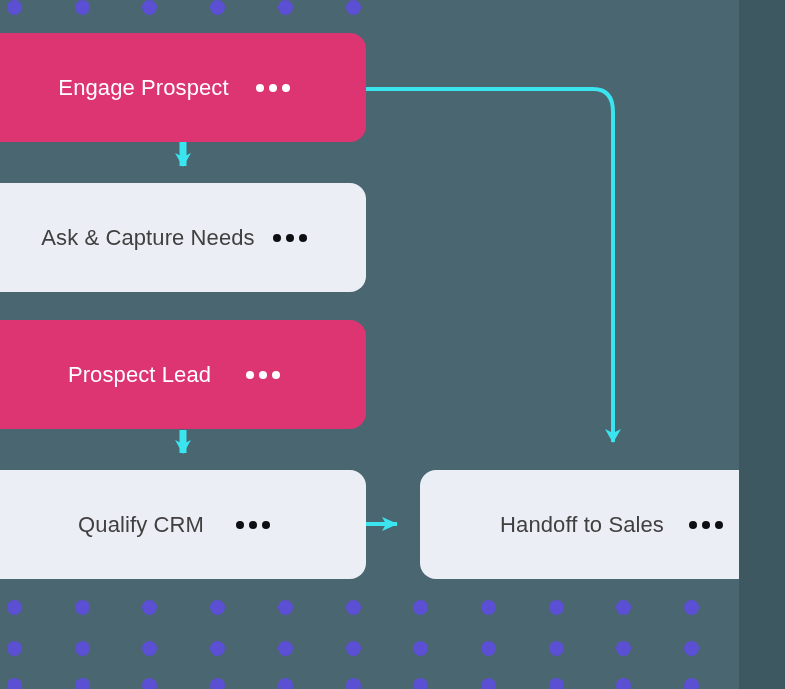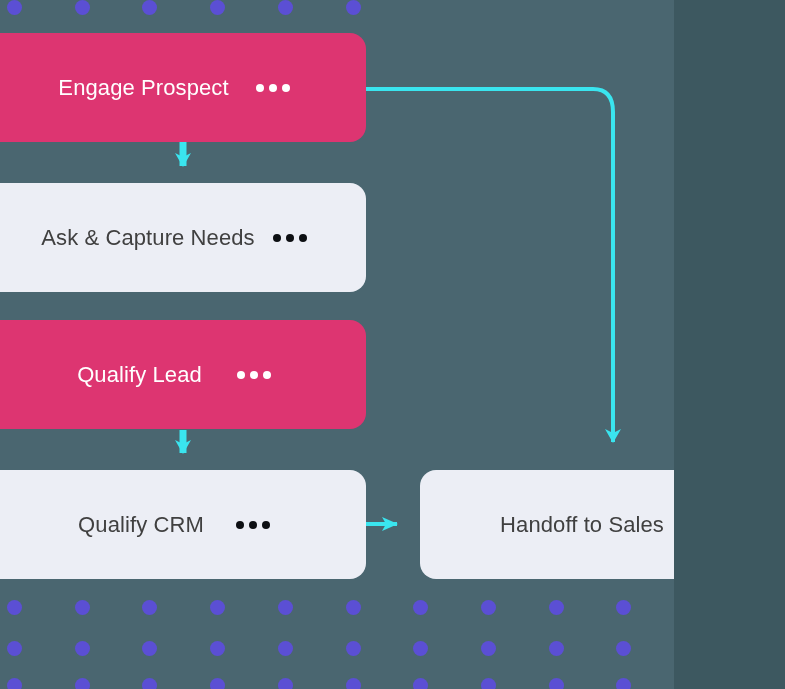--- a/index.html
+++ b/index.html
@@ -2,21 +2,21 @@
 <html><head>
 <meta charset="utf-8">
 <style>
   html, body {
     margin: 0;
     padding: 0;
     background: #3d5860;
   }
   #canvas {
     position: relative;
-    width: 674px;
+    width: 739px;
     height: 689px;
     background: #4a6670;
     overflow: hidden;
     font-family: "Liberation Sans", sans-serif;
   }
 
   
   .dotgrid {
     position: absolute;
     pointer-events: none;
@@ -187,21 +187,21 @@
   <div class="node light" id="node-ask">
     <span class="node-label">Ask &amp; Capture Needs</span>
     <span class="node-menu">
         <i></i>
         <i></i>
         <i></i>
       </span>
   </div>
 
   <div class="node pink" id="node-qualify">
-    <span class="node-label">Qualify Lead</span>
+    <span class="node-label">Prospect Lead</span>
     <span class="node-menu">
         <i></i>
         <i></i>
         <i></i>
       </span>
   </div>
 
   <div class="node light" id="node-update">
     <span class="node-label">Qualify CRM</span>
     <span class="node-menu">

